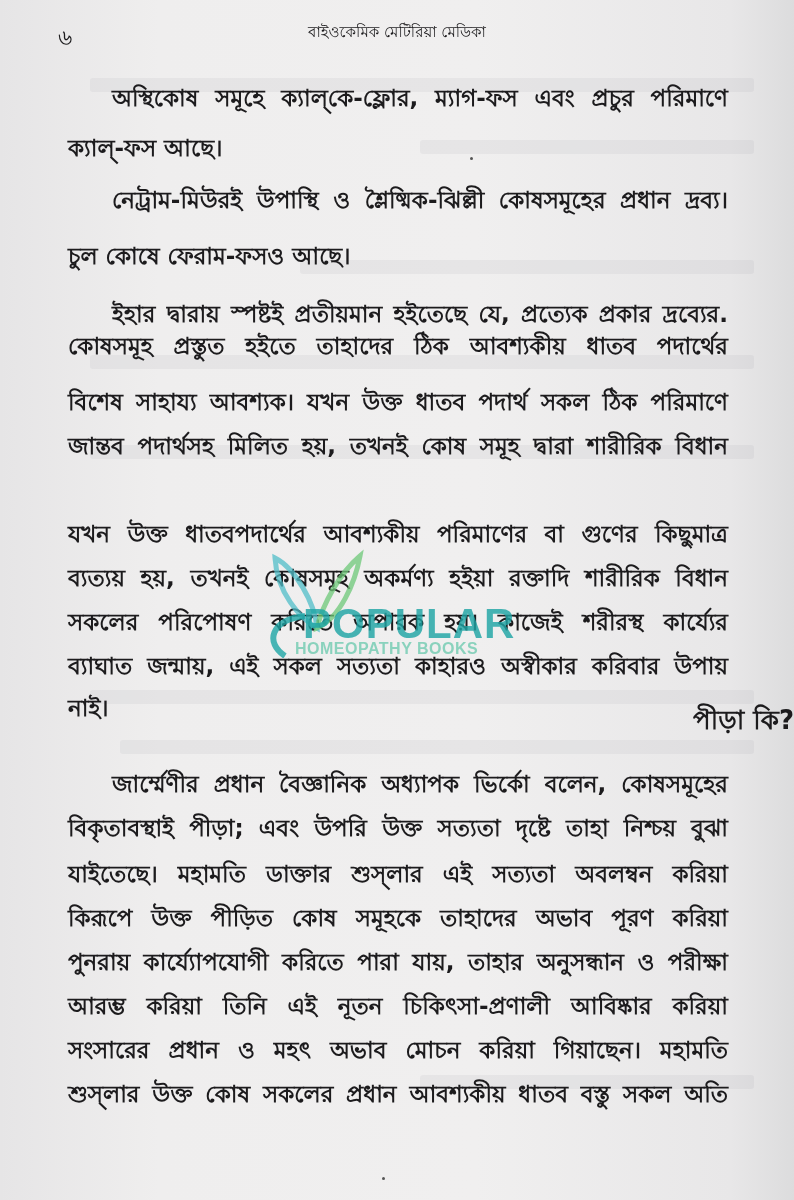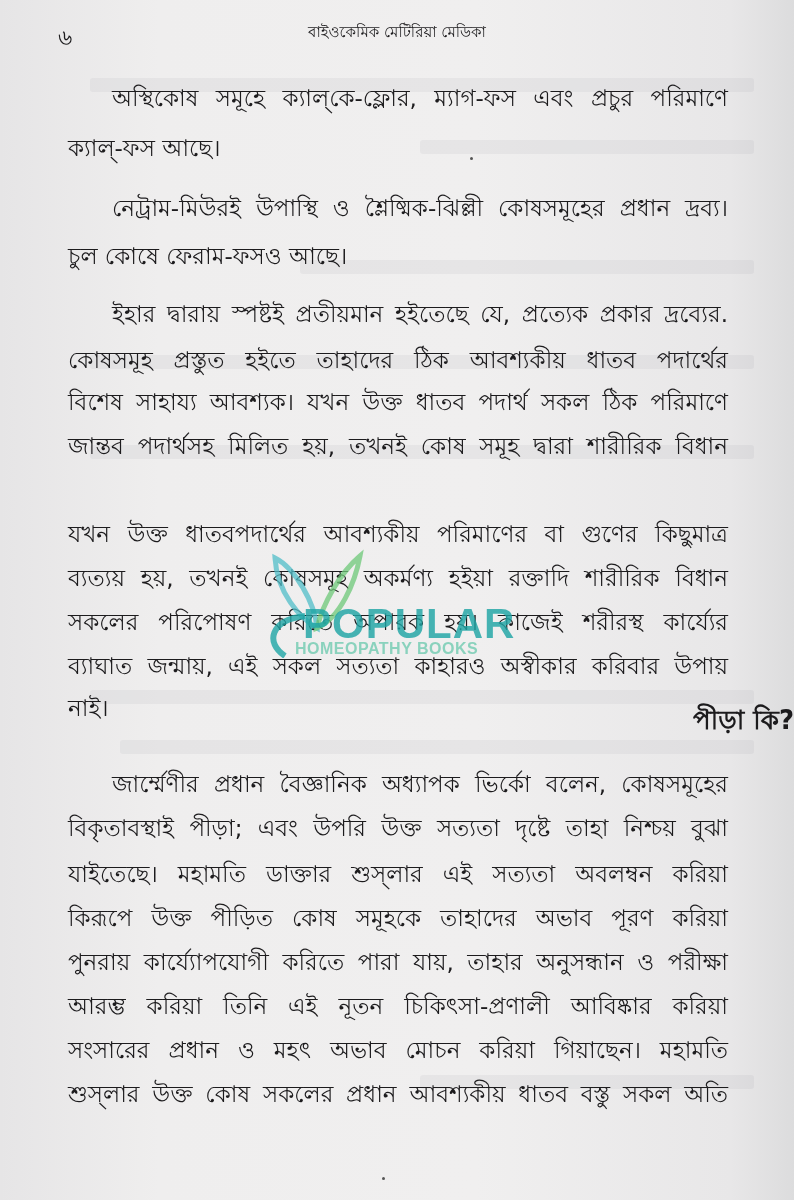--- a/index.html
+++ b/index.html
@@ -22,21 +22,21 @@
       position: absolute; top: 18px; left: 58px; right: 58px; height: 36px;
     }
     .page-num { position: absolute; left: 0; top: 2px; font-size: 22px; }
     .running-title {
       position: absolute; left: 0; right: 0; text-align: center;
       font-size: 15px; top: 2px;
     }
     .line {
       position: absolute; left: 68px; width: 660px;
       font-size: 23px; line-height: 32px; white-space: nowrap;
-      text-align: justify; text-align-last: justify;
+      text-align: justify; text-align-last: justify; font-weight: bold;
     }
     .line.last { text-align-last: left; }
     .line.indent { left: 112px; width: 616px; }
     .heading {
       position: absolute; top: 700px; left: 0; right: 0; text-align: right;
       font-size: 26px; font-weight: bold; margin-left: 32px;
     }
     .watermark {
       position: absolute; left: 255px; top: 548px; width: 290px; height: 115px;
       pointer-events: none;
@@ -68,25 +68,25 @@
   <div class="bleed" style="top:1075px;left:420px"></div>
 
   <div class="header">
     <span class="page-num">৬</span>
     <span class="running-title">বাইওকেমিক মেটিরিয়া মেডিকা</span>
   </div>
 
   <div class="line indent" style="top:82px">অস্থিকোষ সমূহে ক্যাল্‌কে-ফ্লোর, ম্যাগ-ফস এবং প্রচুর পরিমাণে</div>
   <div class="line last" style="top:132px">ক্যাল্‌-ফস আছে।</div>
 
-  <div class="line indent" style="top:192px">নেট্রাম-মিউরই উপাস্থি ও শ্লৈষ্মিক-ঝিল্লী কোষসমূহের প্রধান দ্রব্য।</div>
+  <div class="line indent" style="top:184px">নেট্রাম-মিউরই উপাস্থি ও শ্লৈষ্মিক-ঝিল্লী কোষসমূহের প্রধান দ্রব্য।</div>
   <div class="line last" style="top:240px">চুল কোষে ফেরাম-ফসও আছে।</div>
 
   <div class="line indent" style="top:298px">ইহার দ্বারায় স্পষ্টই প্রতীয়মান হইতেছে যে, প্রত্যেক প্রকার দ্রব্যের.</div>
-  <div class="line" style="top:344px">কোষসমূহ প্রস্তুত হইতে তাহাদের ঠিক আবশ্যকীয় ধাতব পদার্থের</div>
+  <div class="line" style="top:330px">কোষসমূহ প্রস্তুত হইতে তাহাদের ঠিক আবশ্যকীয় ধাতব পদার্থের</div>
   <div class="line" style="top:386px">বিশেষ সাহায্য আবশ্যক। যখন উক্ত ধাতব পদার্থ সকল ঠিক পরিমাণে</div>
   <div class="line" style="top:430px">জান্তব পদার্থসহ মিলিত হয়, তখনই কোষ সমূহ দ্বারা শারীরিক বিধান</div>
   <div class="line" style="top:518px">যখন উক্ত ধাতবপদার্থের আবশ্যকীয় পরিমাণের বা গুণের কিছুমাত্র</div>
   <div class="line" style="top:562px">ব্যত্যয় হয়, তখনই কোষসমূহ অকর্মণ্য হইয়া রক্তাদি শারীরিক বিধান</div>
   <div class="line" style="top:606px">সকলের পরিপোষণ করিতে অপারক হয়। কাজেই শরীরস্থ কার্য্যের</div>
 
   <div class="line" style="top:650px">ব্যাঘাত জন্মায়, এই সকল সত্যতা কাহারও অস্বীকার করিবার উপায়</div>
 
   <div class="heading">পীড়া কি?</div>
 

